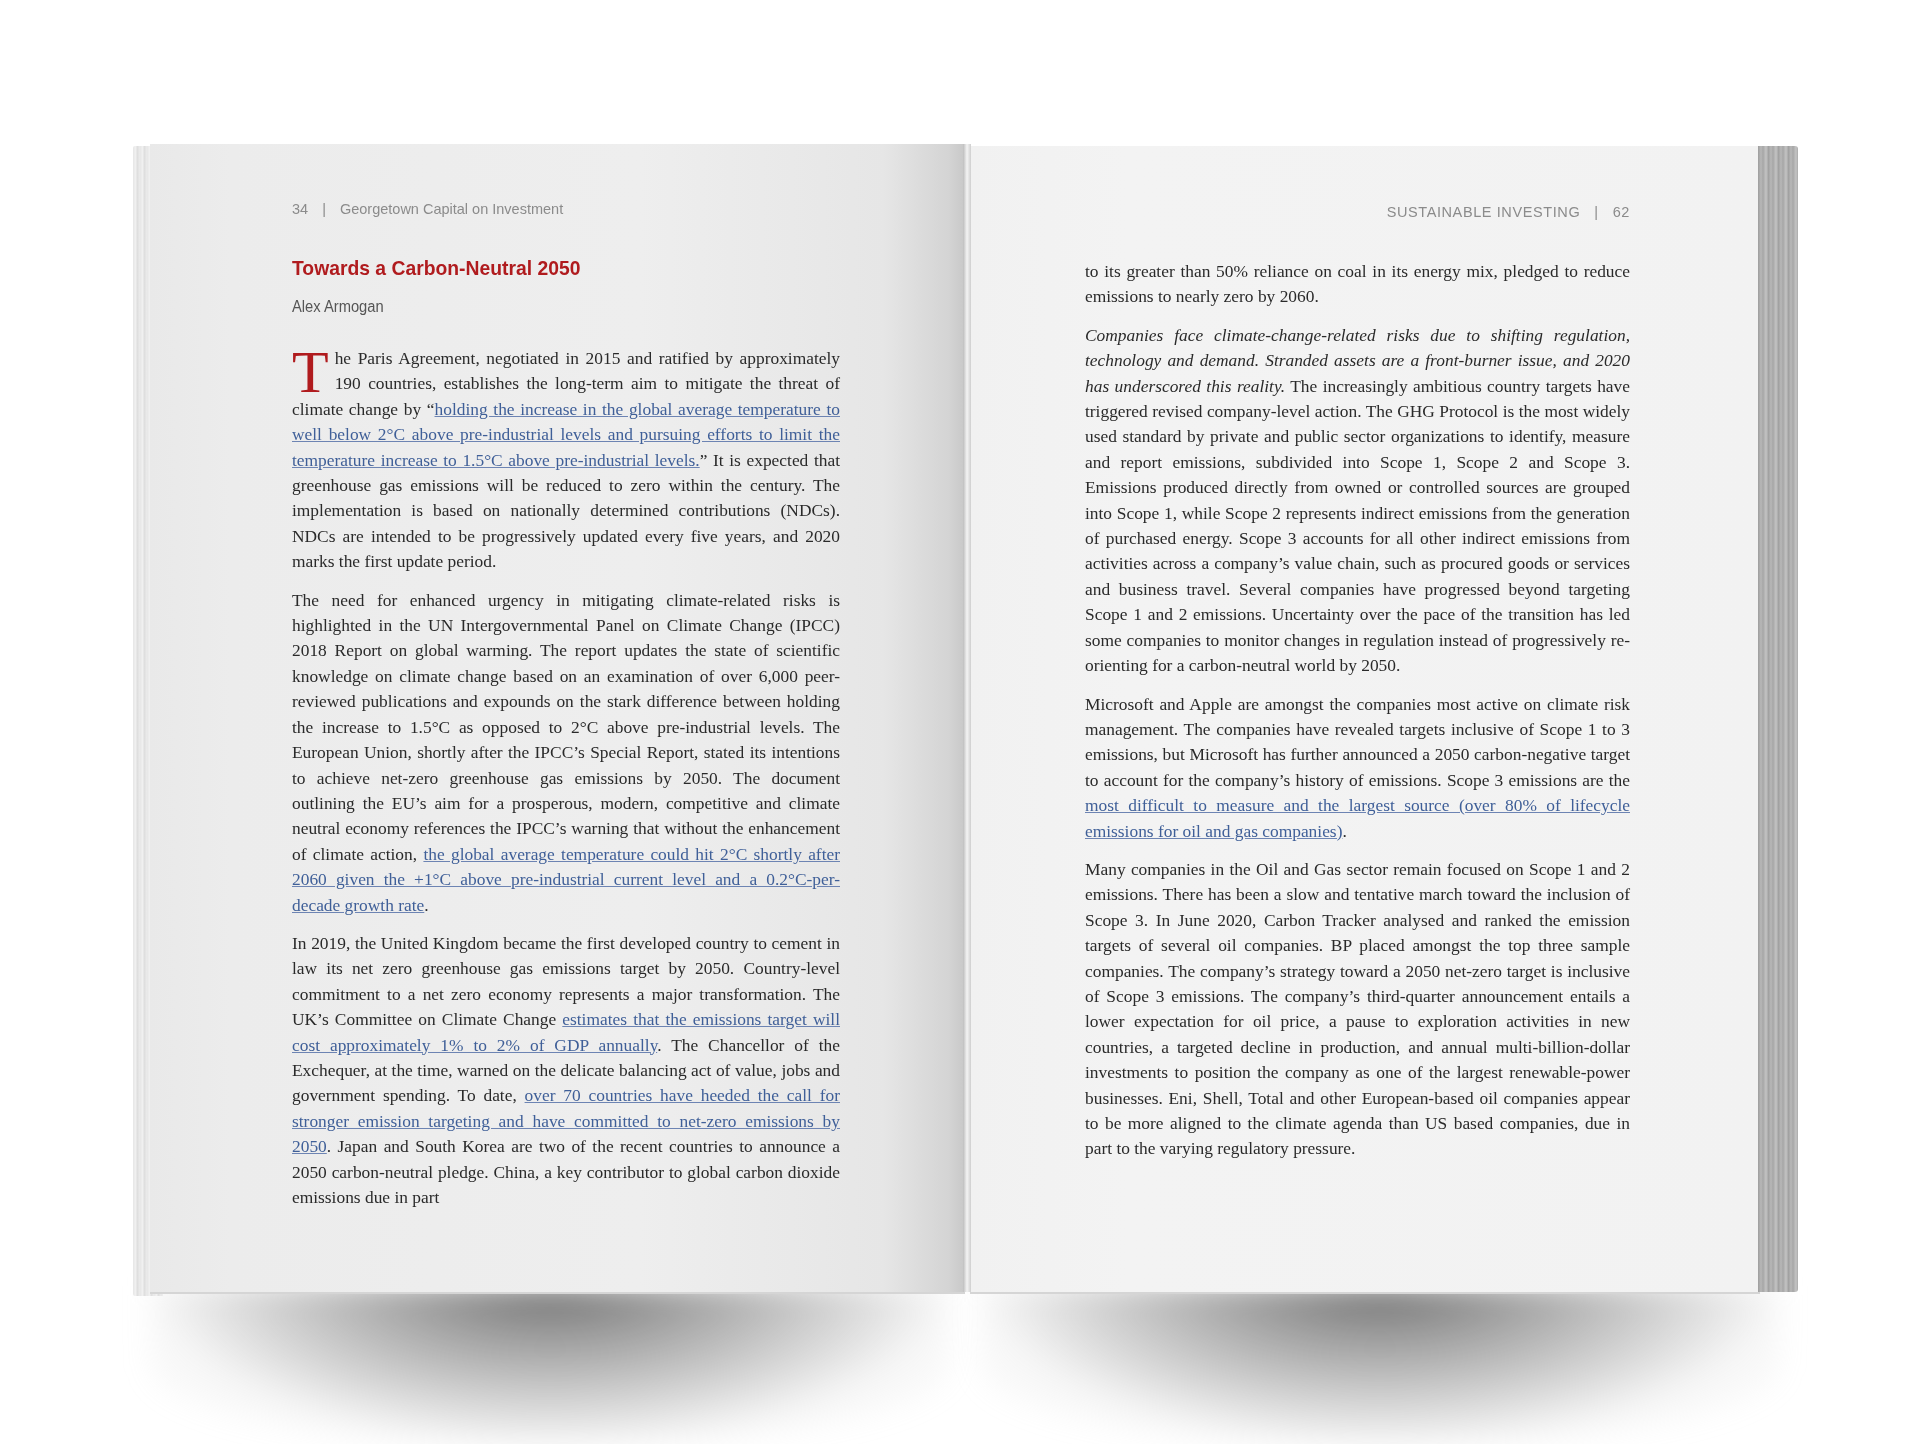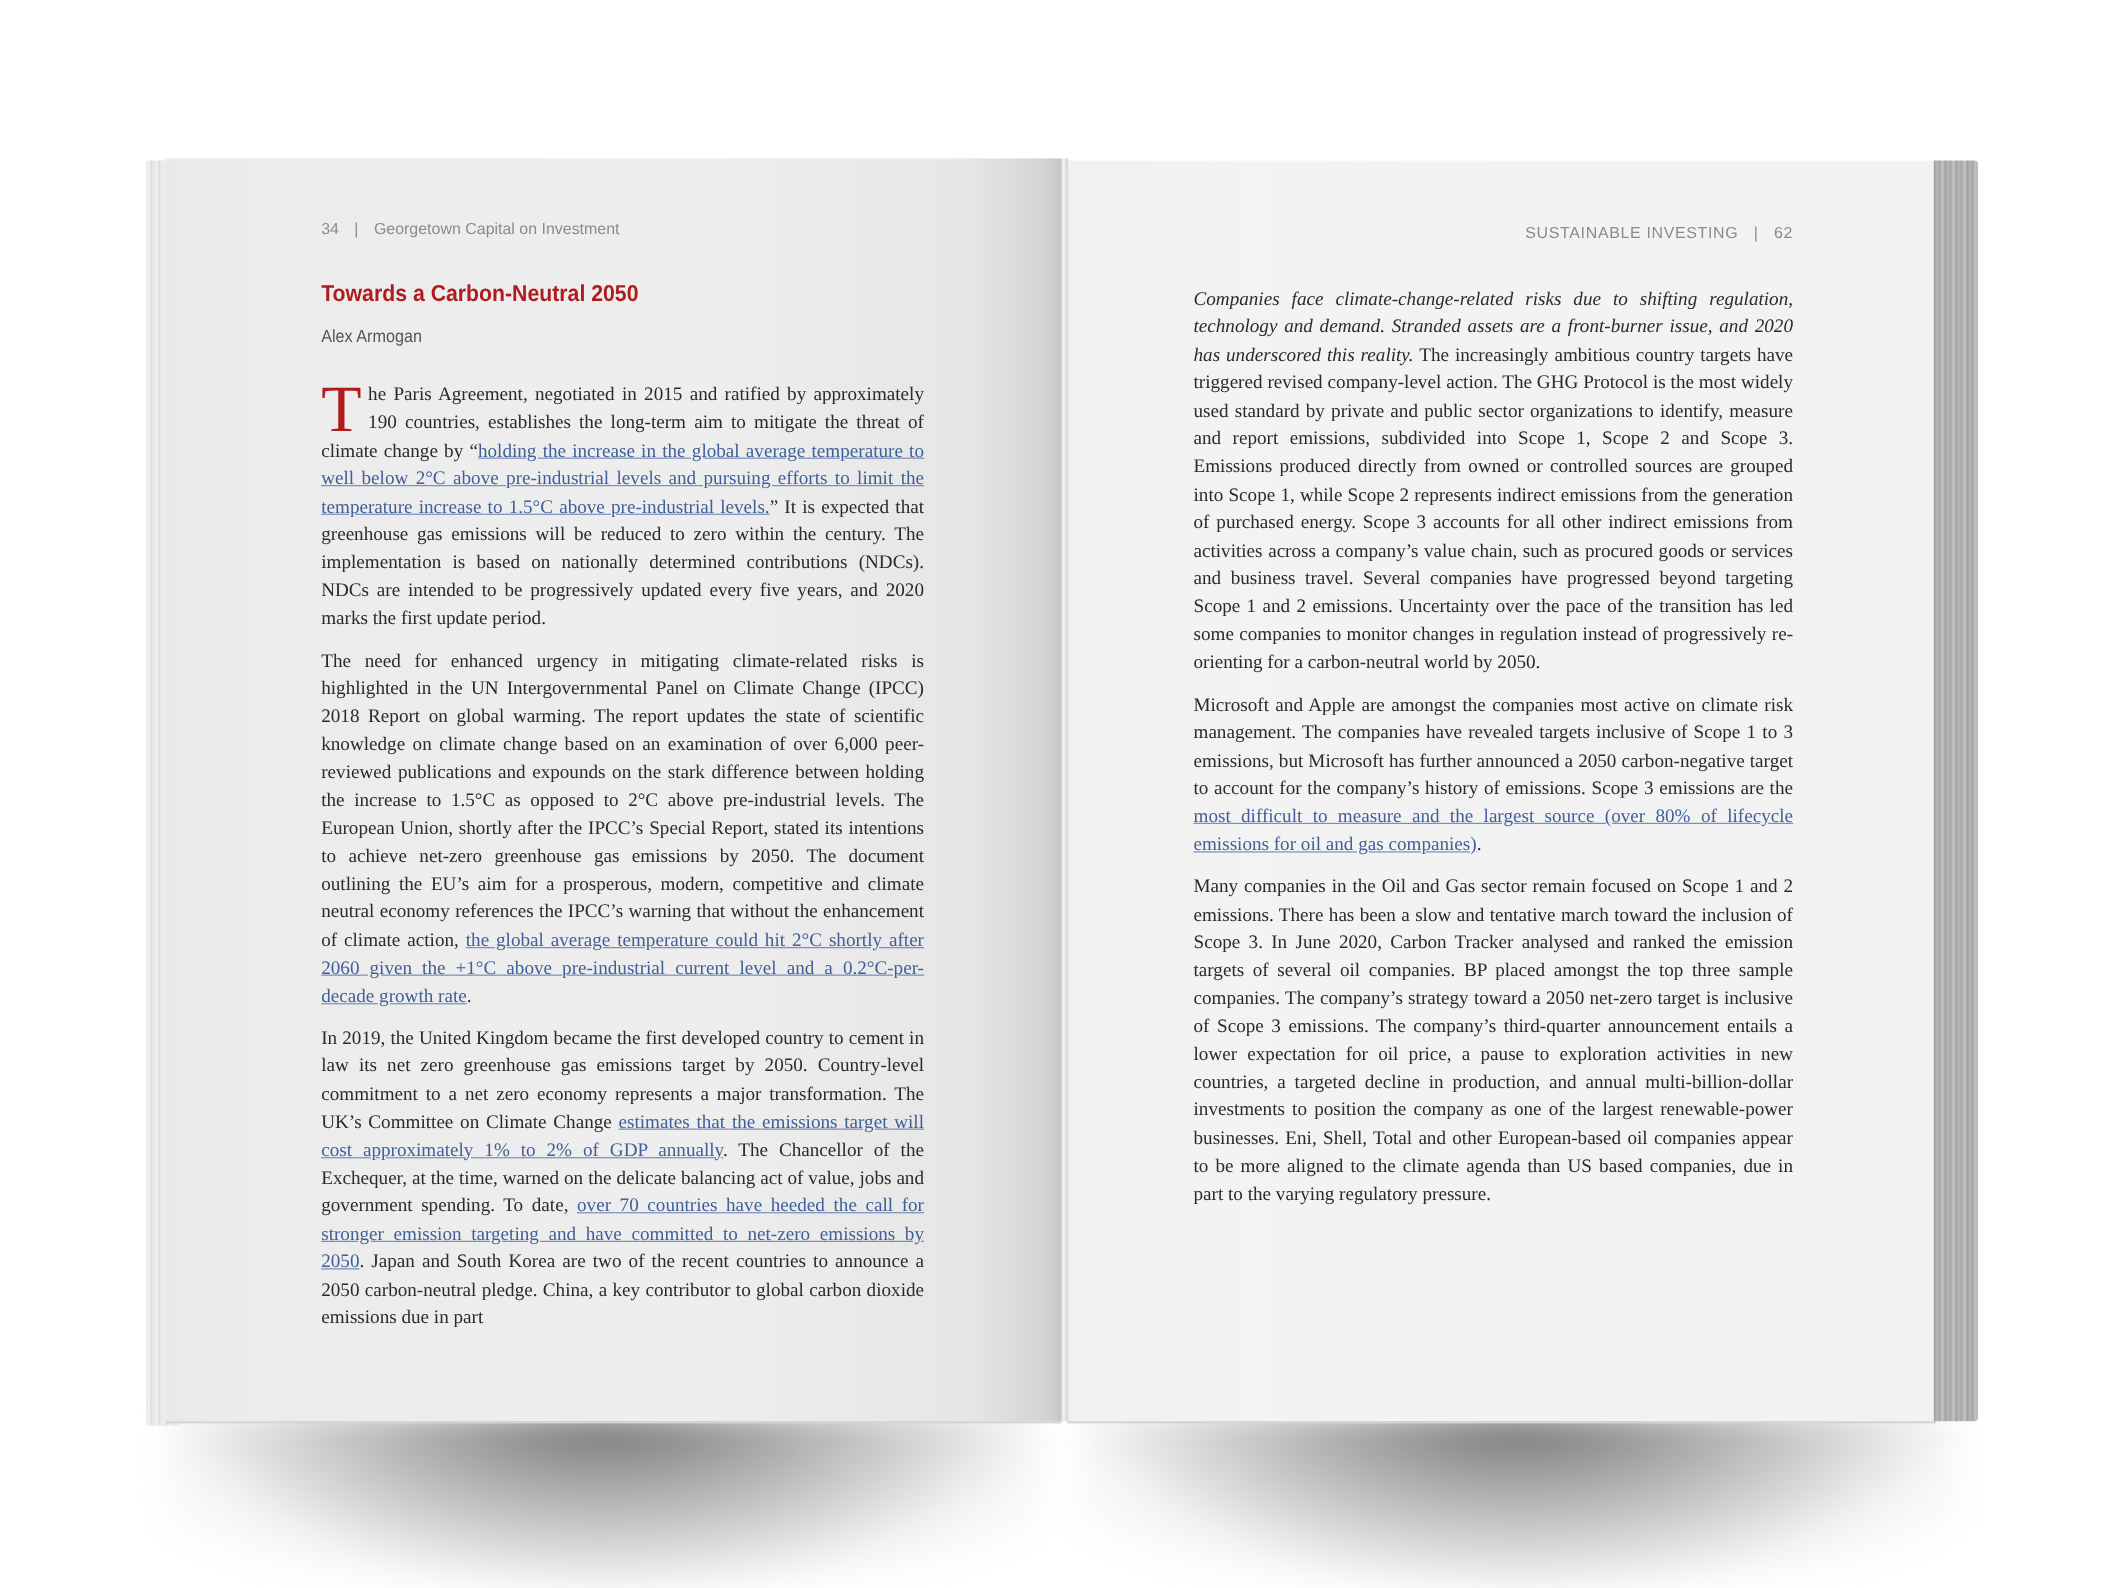--- a/index.html
+++ b/index.html
@@ -76,17 +76,18 @@
   <div class="title">Towards a Carbon-Neutral 2050</div>
   <div class="author">Alex Armogan</div>
 
   <div class="column left">
     <p><span class="dropcap">T</span><span>he Paris Agreement, negotiated in 2015 and ratified by approximately 190 countries, establishes the long-term aim to mitigate the threat of climate change by “</span><a class="link">holding the increase in the global average temperature to well below 2°C above pre-industrial levels and pursuing efforts to limit the temperature increase to 1.5°C above pre-industrial levels.</a><span>” It is expected that greenhouse gas emissions will be reduced to zero within the century. The implementation is based on nationally determined contributions (NDCs). NDCs are intended to be progressively updated every five years, and 2020 marks the first update period.</span></p>
     <p><span>The need for enhanced urgency in mitigating climate-related risks is highlighted in the UN Intergovernmental Panel on Climate Change (IPCC) 2018 Report on global warming. The report updates the state of scientific knowledge on climate change based on an examination of over 6,000 peer-reviewed publications and expounds on the stark difference between holding the increase to 1.5°C as opposed to 2°C above pre-industrial levels. The European Union, shortly after the IPCC’s Special Report, stated its intentions to achieve net-zero greenhouse gas emissions by 2050. The document outlining the EU’s aim for a prosperous, modern, competitive and climate neutral economy references the IPCC’s warning that without the enhancement of climate action, </span><a class="link">the global average temperature could hit 2°C shortly after 2060 given the +1°C above pre-industrial current level and a 0.2°C-per-decade growth rate</a><span>.</span></p>
     <p><span>In 2019, the United Kingdom became the first developed country to cement in law its net zero greenhouse gas emissions target by 2050. Country-level commitment to a net zero economy represents a major transformation. The UK’s Committee on Climate Change </span><a class="link">estimates that the emissions target will cost approximately 1% to 2% of GDP annually</a><span>. The Chancellor of the Exchequer, at the time, warned on the delicate balancing act of value, jobs and government spending. To date, </span><a class="link">over 70 countries have heeded the call for stronger emission targeting and have committed to net-zero emissions by 2050</a><span>. Japan and South Korea are two of the recent countries to announce a 2050 carbon-neutral pledge. China, a key contributor to global carbon dioxide emissions due in part</span></p>
   </div>
 
   <div class="column right">
+    <p>to its greater than 50% reliance on coal in its energy mix, pledged to reduce emissions to nearly zero by 2060.</p>
     <p><em>Companies face climate-change-related risks due to shifting regulation, technology and demand. Stranded assets are a front-burner issue, and 2020 has underscored this reality.</em><span> The increasingly ambitious country targets have triggered revised company-level action. The GHG Protocol is the most widely used standard by private and public sector organizations to identify, measure and report emissions, subdivided into Scope 1, Scope 2 and Scope 3. Emissions produced directly from owned or controlled sources are grouped into Scope 1, while Scope 2 represents indirect emissions from the generation of purchased energy. Scope 3 accounts for all other indirect emissions from activities across a company’s value chain, such as procured goods or services and business travel. Several companies have progressed beyond targeting Scope 1 and 2 emissions. Uncertainty over the pace of the transition has led some companies to monitor changes in regulation instead of progressively re-orienting for a carbon-neutral world by 2050.</span></p>
     <p><span>Microsoft and Apple are amongst the companies most active on climate risk management. The companies have revealed targets inclusive of Scope 1 to 3 emissions, but Microsoft has further announced a 2050 carbon-negative target to account for the company’s history of emissions. Scope 3 emissions are the </span><a class="link">most difficult to measure and the largest source (over 80% of lifecycle emissions for oil and gas companies)</a><span>.</span></p>
     <p>Many companies in the Oil and Gas sector remain focused on Scope 1 and 2 emissions. There has been a slow and tentative march toward the inclusion of Scope 3. In June 2020, Carbon Tracker analysed and ranked the emission targets of several oil companies. BP placed amongst the top three sample companies. The company’s strategy toward a 2050 net-zero target is inclusive of Scope 3 emissions. The company’s third-quarter announcement entails a lower expectation for oil price, a pause to exploration activities in new countries, a targeted decline in production, and annual multi-billion-dollar investments to position the company as one of the largest renewable-power businesses. Eni, Shell, Total and other European-based oil companies appear to be more aligned to the climate agenda than US based companies, due in part to the varying regulatory pressure.</p>
   </div>
 </div>
 
 </body></html>

